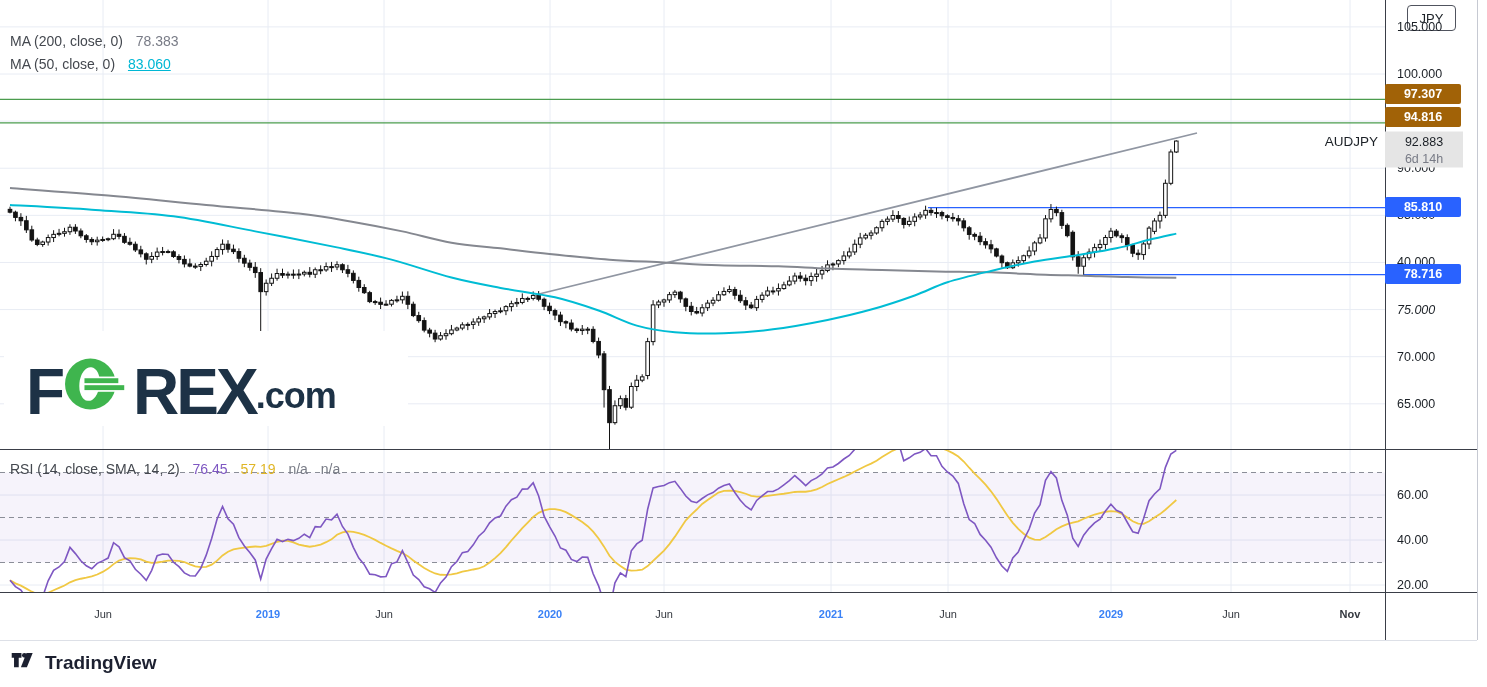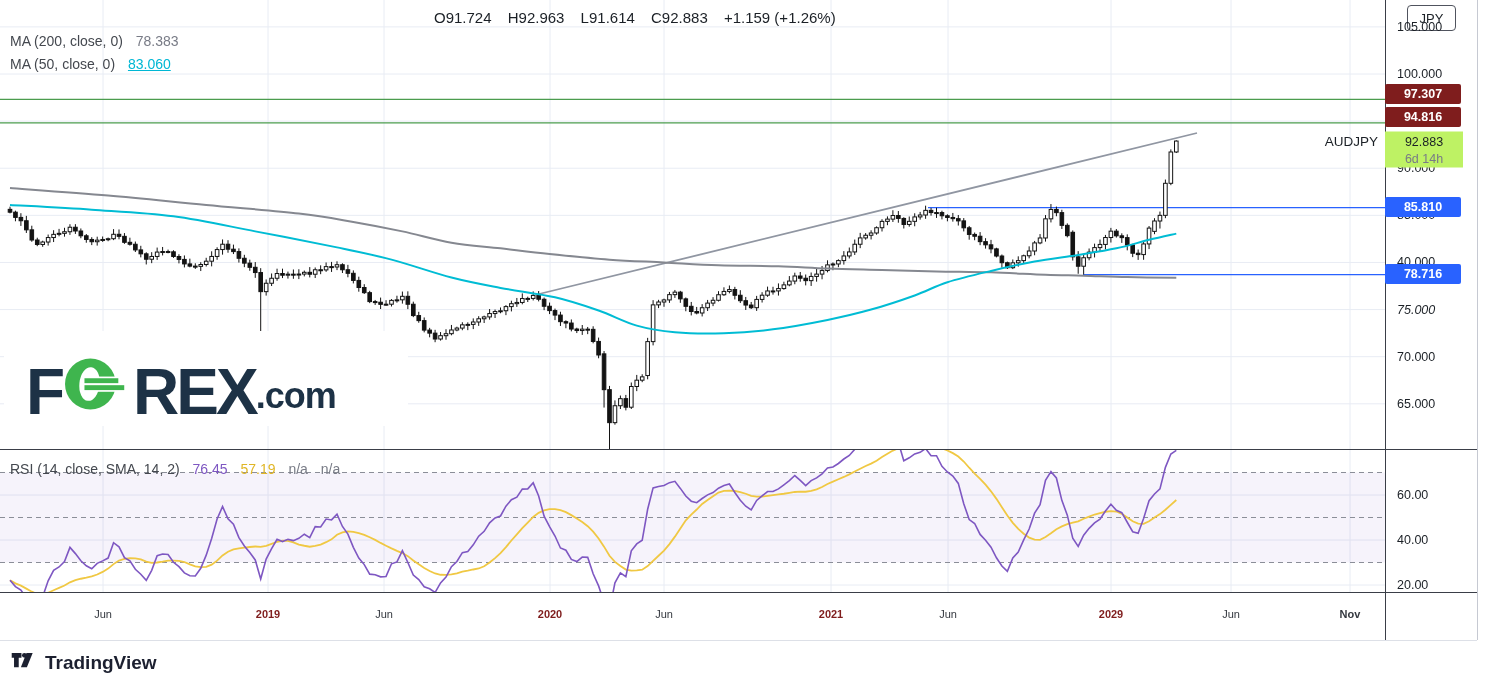--- a/index.html
+++ b/index.html
@@ -11,29 +11,29 @@
   
   .legend-row{font-size:15px;color:#1b2026;}
   .legend-sub{font-size:14px;color:#44484f;}
   .ind-val{margin-left:9px;}
   .ohlc span{margin-right:12px;}
   
   .axlab{left:1397px;transform:translateY(-50%);font-size:12.5px;color:#1b2026;}
   .axbox{left:1385px;width:76px;height:20px;transform:translateY(-50%);
          border-radius:2px;color:#fff;font-weight:bold;font-size:12.5px;
          display:flex;align-items:center;justify-content:center;}
-  .axbox.green{background:#7f1d1d;text-align:right;}
+  .axbox.green{background:#a16207;text-align:right;}
   .axbox.blue{background:#2962ff;}
   .axplain{left:1385px;width:78px;height:19px;transform:translateY(-50%);
-           background:#bef264;font-size:12.5px;color:#1b2026;
+           background:#e5e5e5;font-size:12.5px;color:#1b2026;
            display:flex;align-items:center;justify-content:center;}
   .axplain.gray{color:#787b86;}
   
   .tlab{top:608px;transform:translateX(-50%);font-size:11px;color:#34383f;}
-  .tlab.bold{font-weight:bold;color:#7f1d1d;}
+  .tlab.bold{font-weight:bold;color:#3b82f6;}
   .rsilab{left:1397px;transform:translateY(-50%);font-size:12.5px;color:#1b2026;}
   
   #jpy-badge{left:1407px;top:5px;width:47px;height:24px;border:1.5px solid #50545e;
              border-radius:4px;background:#fff;display:flex;align-items:center;
              justify-content:center;font-size:13px;color:#1b2026;}
   
   #audjpy-label{left:1240px;top:134px;width:138px;text-align:right;
                 font-size:13.5px;color:#1b2026;}
   
   #watermark{left:4px;top:331px;width:404px;height:95px;background:#ffffff;
@@ -560,27 +560,20 @@
         <ellipse cx="29" cy="32" rx="12" ry="20" fill="#ffffff" transform="rotate(6 29 32)"></ellipse>
         <rect x="20" y="23.2" width="54" height="18" fill="#ffffff"></rect>
         <rect x="23" y="25.2" width="40" height="5.8" fill="#3fb54e"></rect>
         <rect x="23" y="33.4" width="47" height="5.8" fill="#3fb54e"></rect>
       </svg>
     </span>
     <span class="wm-txt">REX</span>
     <span class="wm-tld">.com</span>
   </div>
 
-  <div class="ov legend-row ohlc" style="left:434px;top:9px;">
-    <span>O91.724</span>
-    <span>H92.963</span>
-    <span>L91.614</span>
-    <span>C92.883</span>
-    <span>+1.159 (+1.26%)</span>
-  </div>
   <div class="ov legend-sub" style="left:10px;top:33px;">
     <span>MA (200, close, 0)</span>
     <span class="ind-val" style="color: rgb(120, 123, 134);">78.383</span>
   </div>
   <div class="ov legend-sub" style="left:10px;top:56px;">
     <span>MA (50, close, 0)</span>
     <span class="ind-val" style="color: rgb(0, 183, 212); text-decoration: underline;">83.060</span>
   </div>
 
   <div class="ov legend-sub" style="left:10px;top:461px;">

